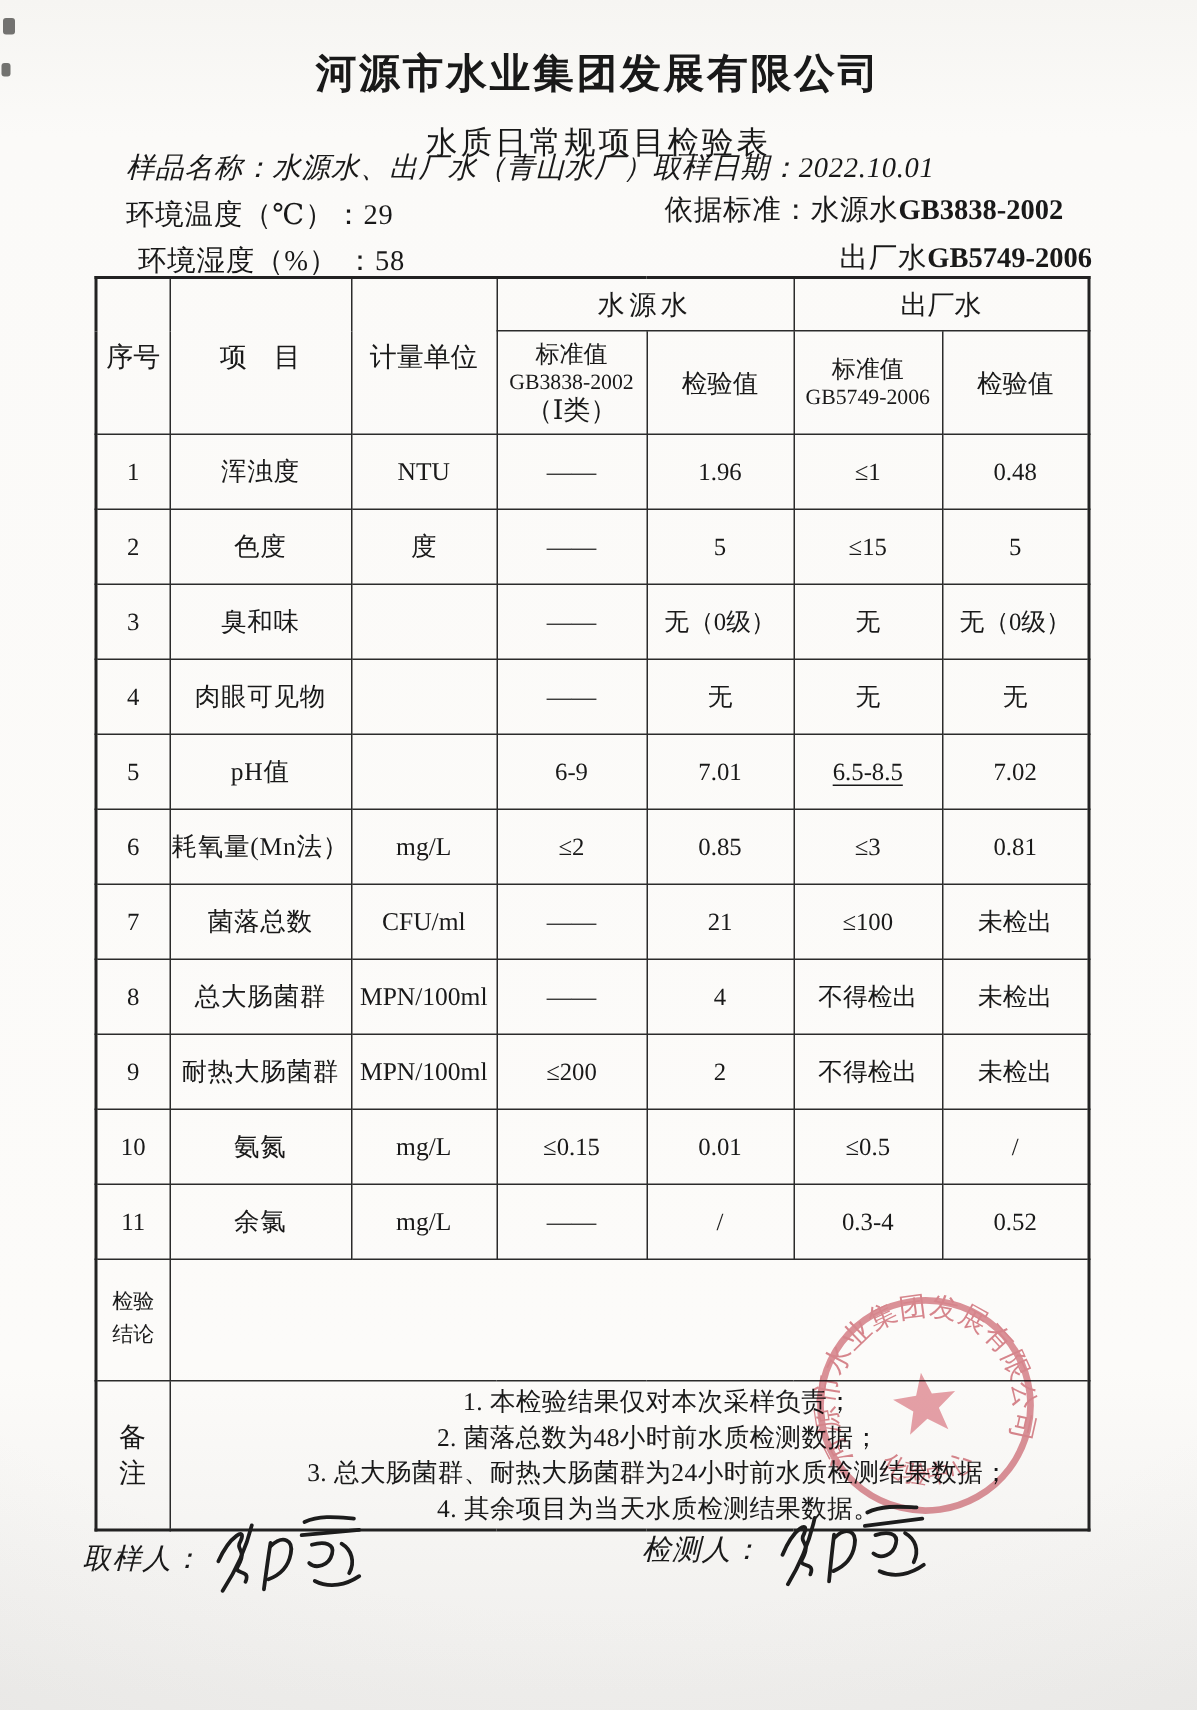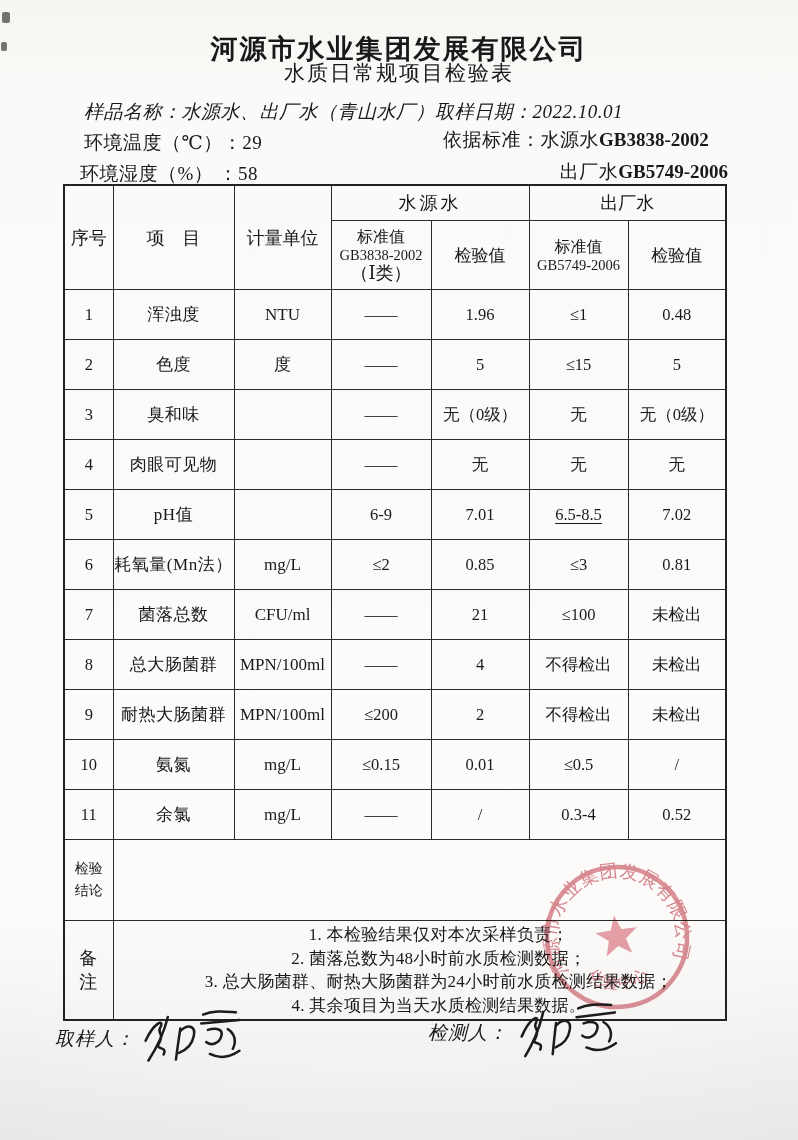--- a/index.html
+++ b/index.html
@@ -8,27 +8,27 @@
     font-family:"Liberation Serif","DejaVu Serif",serif;
     color:#191919;
     background:
       radial-gradient(140% 90% at 50% 40%, rgba(255,255,255,0) 60%, rgba(160,160,158,0.18) 100%),
       linear-gradient(180deg,#f6f5f2 0%, #fbfaf8 8%, #fcfbf9 80%, #efeeec 99%),
       #fbfaf8;
   }
   .mark{position:absolute;background:#3a3a38;border-radius:2px;opacity:.7;}
   .title{position:absolute;left:0;top:31px;width:100%;text-align:center;
     font-size:27px;font-weight:bold;letter-spacing:2px;}
-  .subtitle{position:absolute;left:0;top:59px;width:100%;text-align:center;
+  .subtitle{position:absolute;left:0;top:81px;width:100%;text-align:center;
     font-size:21px;letter-spacing:2px;}
   .info{position:absolute;font-size:19px;letter-spacing:.5px;white-space:nowrap;}
   .i1{left:84px;top:99px;font-style:italic;}
   .i2l{left:84px;top:130px;}
   .i2r{left:443px;top:127px;}
-  .i3l{left:80px;top:161px;}
+  .i3l{left:92px;top:161px;}
   .i3r{right:70px;top:159px;}
   .gbcode{font-weight:bold;letter-spacing:0;}
   table.report{
     position:absolute;left:63px;top:184px;width:662px;
     border-collapse:collapse;table-layout:fixed;
     font-size:17px;
   }
   table.report th,table.report td{
     border:1.5px solid #2b2b2b;text-align:center;vertical-align:middle;
     padding:0;font-weight:normal;overflow:hidden;

